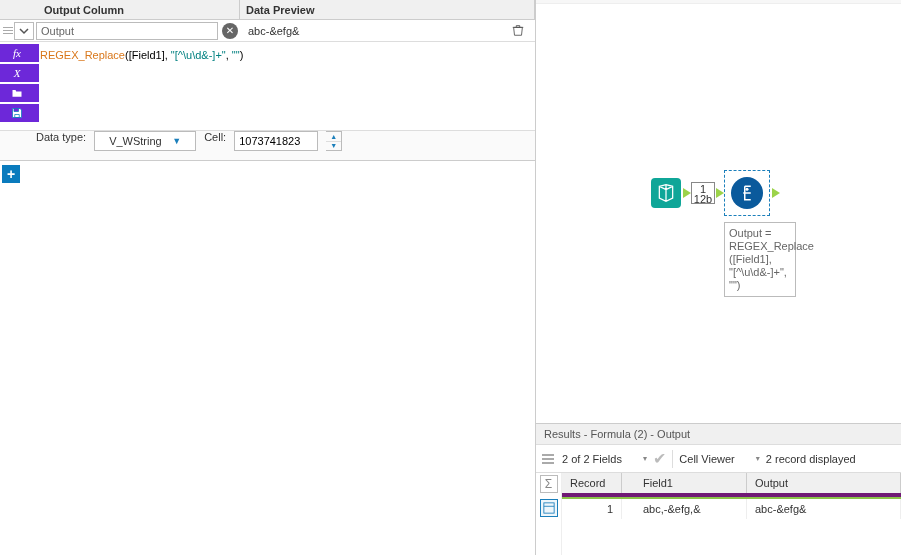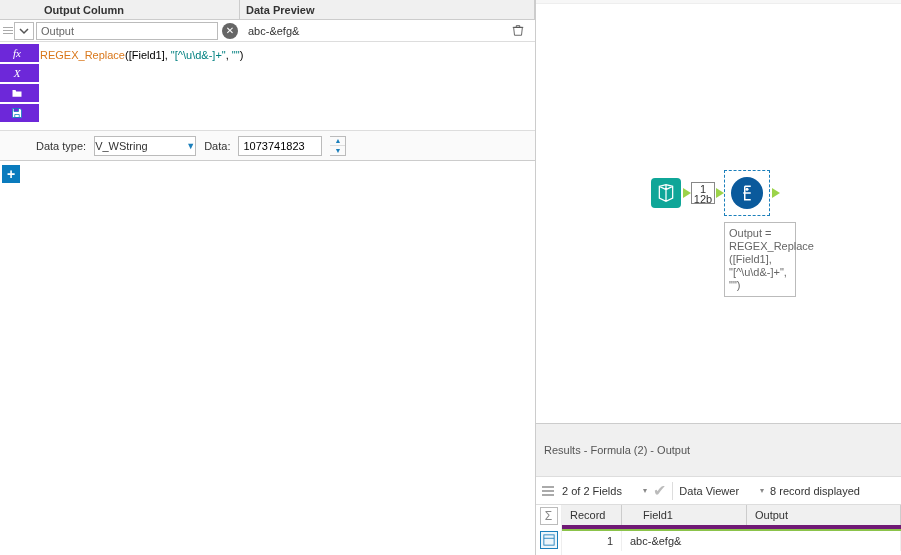--- a/index.html
+++ b/index.html
@@ -27,23 +27,23 @@
 
 
 .formula-row { display: flex; border-bottom: 1px solid #ddd; }
 .sidebar-icons { width: 34px; display: flex; flex-direction: column; align-items: center; padding-top: 2px; gap: 2px; }
 .side-icon { width: 44px; height: 18px; background: #6d28d9; color: #fff; display: flex; align-items: center; justify-content: center; font-size: 11px; font-style: italic; font-family: serif; }
 .formula-text { flex: 1; padding: 6px; font-family: Consolas, monospace; font-size: 12px; height: 88px; }
 .formula-text .fn { color: #d9771a; }
 .formula-text .str { color: #008080; }
 
 
-.dtype-row { display: flex; align-items: center; height: 30px; padding: 0 6px 0 36px; gap: 8px; border-bottom: 1px solid #ccc; background: #fafafa; }
+.dtype-row { display: flex; height: 30px; padding: 0 6px 0 36px; gap: 8px; border-bottom: 1px solid #ccc; background: #fafafa; }
 .dtype-row label { color: #333; }
-.dd-select { width: 102px; height: 20px; border: 1px solid #bbb; display: flex; align-items: center; justify-content: space-between; padding: 0 0; background: #fff; color: #333; }
+.dd-select { width: 102px; height: 20px; border: 1px solid #bbb; display: flex; align-items: center; justify-content: space-between; padding: 0 14px; background: #fff; color: #333; }
 .dd-select .tri { color: #1b7fbb; font-size: 9px; }
 .size-input { width: 84px; height: 20px; border: 1px solid #bbb; padding: 0 4px; background: #fff; }
 .spinner { width: 16px; height: 20px; border: 1px solid #bbb; border-left: none; display: flex; flex-direction: column; }
 .spinner div { flex: 1; display: flex; align-items: center; justify-content: center; font-size: 7px; color: #1b7fbb; }
 .spinner div:first-child { border-bottom: 1px solid #ddd; }
 
 
 .add-row { padding: 4px 2px; }
 .add-btn { width: 18px; height: 18px; background: #0a7bbd; color: #fff; display: flex; align-items: center; justify-content: center; font-weight: bold; font-size: 14px; }
 
@@ -56,21 +56,21 @@
 .record-badge { position: absolute; left: 155px; top: 182px; width: 24px; height: 22px; border: 1px solid #888; background: #fff; font-size: 9px; text-align: center; line-height: 10px; padding-top: 1px; color: #333; }
 .conn2 { position: absolute; left: 180px; top: 188px; width: 8px; height: 10px; background: #9cd34a; clip-path: polygon(0 0, 100% 50%, 0 100%); }
 .tool-formula-wrap { position: absolute; left: 188px; top: 170px; width: 46px; height: 46px; border: 1px dashed #1b7fbb; background: #fff; display: flex; align-items: center; justify-content: center; }
 .tool-formula { width: 32px; height: 32px; border-radius: 50%; background: #0a5a9c; display: flex; align-items: center; justify-content: center; }
 .tool-formula svg { width: 18px; height: 18px; }
 .conn3 { position: absolute; left: 236px; top: 188px; width: 8px; height: 10px; background: #9cd34a; clip-path: polygon(0 0, 100% 50%, 0 100%); }
 .tooltip-box { position: absolute; left: 188px; top: 222px; width: 72px; border: 1px solid #bbb; background: #fff; padding: 4px; font-size: 10px; color: #666; line-height: 13px; }
 
 
 .results-panel { height: 132px; border-top: 1px solid #ccc; display: flex; flex-direction: column; background: #fff; }
-.results-title { padding: 20px 8px; background: #f0f0f0; border-bottom: 1px solid #ddd; color: #555; }
+.results-title { padding: 4px 8px; background: #f0f0f0; border-bottom: 1px solid #ddd; color: #555; }
 .results-toolbar { display: flex; align-items: center; height: 28px; padding: 0 4px; border-bottom: 1px solid #ddd; gap: 6px; }
 .three-dots { width: 16px; display: flex; flex-direction: column; gap: 2px; align-items: center; }
 .three-dots span { width: 12px; height: 2px; background: #aaa; }
 .fields-dd { display: flex; align-items: center; gap: 21px; color: #333; }
 .check-icon { color: #bbb; font-size: 16px; }
 .sep { width: 1px; height: 18px; background: #ddd; }
 .results-body { flex: 1; display: flex; }
 .res-left-icons { width: 26px; display: flex; flex-direction: column; align-items: center; padding-top: 2px; gap: 6px; border-right: 1px solid #eee; }
 .res-tab { width: 18px; height: 18px; border: 1px solid #bbb; display: flex; align-items: center; justify-content: center; color: #888; font-size: 12px; }
 .res-tab.active { border-color: #1b7fbb; color: #1b7fbb; background: #eef6fb; }
@@ -132,21 +132,21 @@
     </div>
     <div class="formula-text"><span class="fn">REGEX_Replace</span><span>([Field1], </span><span class="str">"[^\u\d&amp;-]+"</span><span>, </span><span class="str">""</span><span>)</span></div>
   </div>
 
   <div class="dtype-row">
     <label>Data type:</label>
     <div class="dd-select">
       <span>V_WString</span>
         <span class="tri">▼</span>
     </div>
-    <label>Data:</label>
+    <label>Cell:</label>
     <input class="size-input" value="1073741823" style="">
     <div class="spinner">
         <div>▲</div>
         <div>▼</div>
       </div>
   </div>
 
   <div class="add-row">
     <div class="add-btn">+</div>
   </div>
@@ -191,41 +191,42 @@
           <span></span>
           <span></span>
         </div>
       <div class="fields-dd">
         <span>2 of 2 Fields</span>
           <span style="font-size:8px;color:#888">▾</span>
       </div>
       <span class="check-icon">✔</span>
       <div class="sep"></div>
       <div class="fields-dd">
-        <span>Data Viewer</span>
+        <span>Cell Viewer</span>
           <span style="font-size:8px;color:#888">▾</span>
       </div>
-      <span style="color:#333">8 record displayed</span>
+      <span style="color:#333">2 record displayed</span>
     </div>
     <div class="results-body">
       <div class="res-left-icons">
         <div class="res-tab">Σ</div>
         <div class="res-tab active">
           <svg viewBox="0 0 14 14" width="12" height="12">
               <rect x="1" y="1" width="12" height="12" stroke="#1b7fbb" fill="none"></rect>
               <line x1="1" y1="5" x2="13" y2="5" stroke="#1b7fbb"></line>
             </svg>
         </div>
       </div>
       <div class="res-table">
         <div class="res-head">
           <div class="rh1">Record</div>
           <div class="rh2">Field1</div>
           <div class="rh3">Output</div>
         </div>
         <div class="res-row">
           <div class="rh1">1</div>
+          <div class="rh2">abc,-&amp;efg,&amp;</div>
           <div class="rh3">abc-&amp;efg&amp;</div>
         </div>
       </div>
     </div>
   </div>
 </div>
 
 </body></html>

